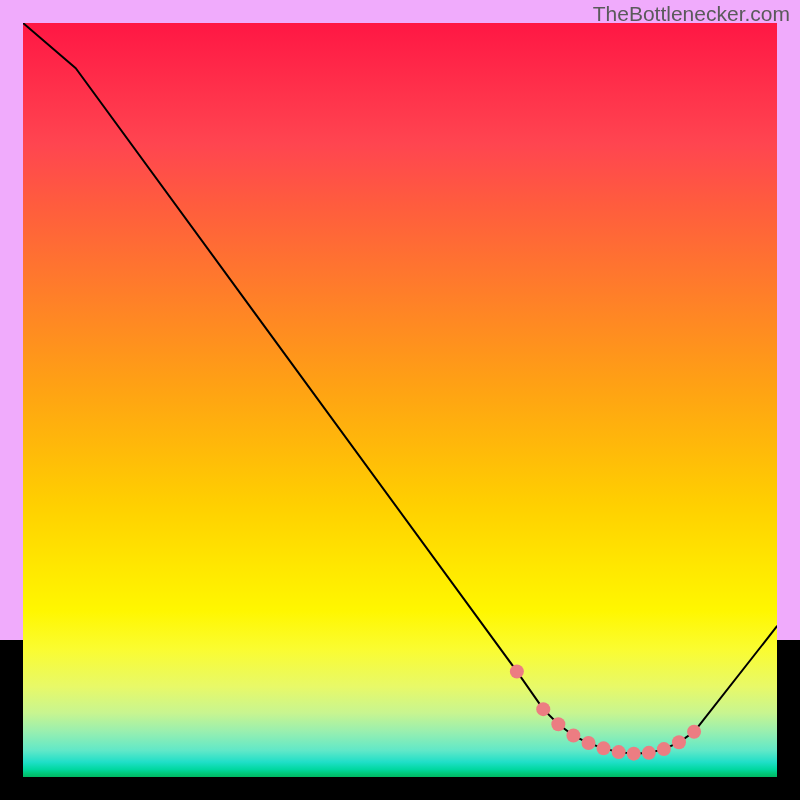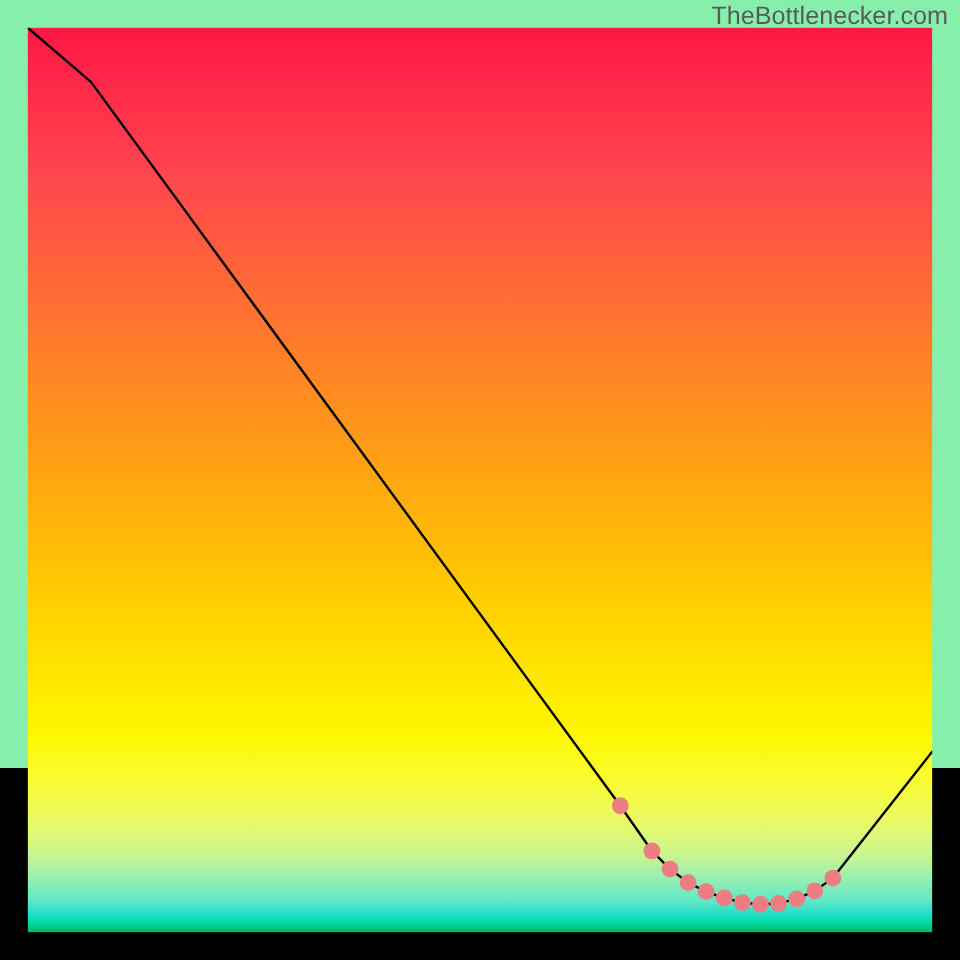--- a/index.html
+++ b/index.html
@@ -4,21 +4,21 @@
 <style>
   * { margin: 0; padding: 0; box-sizing: border-box; }
   body { width: 800px; height: 800px; background: #000; position: relative; overflow: hidden; }
   
   .chart-container {
     position: absolute;
     top: 0;
     left: 0;
     width: 800px;
     height: 640px;
-    background: #86efac;
+    background: #f0abfc;
   }
   
   .plot-area {
     position: absolute;
     top: 23px;
     left: 23px;
     width: 754px;
     height: 754px;
     overflow: hidden;
   }

